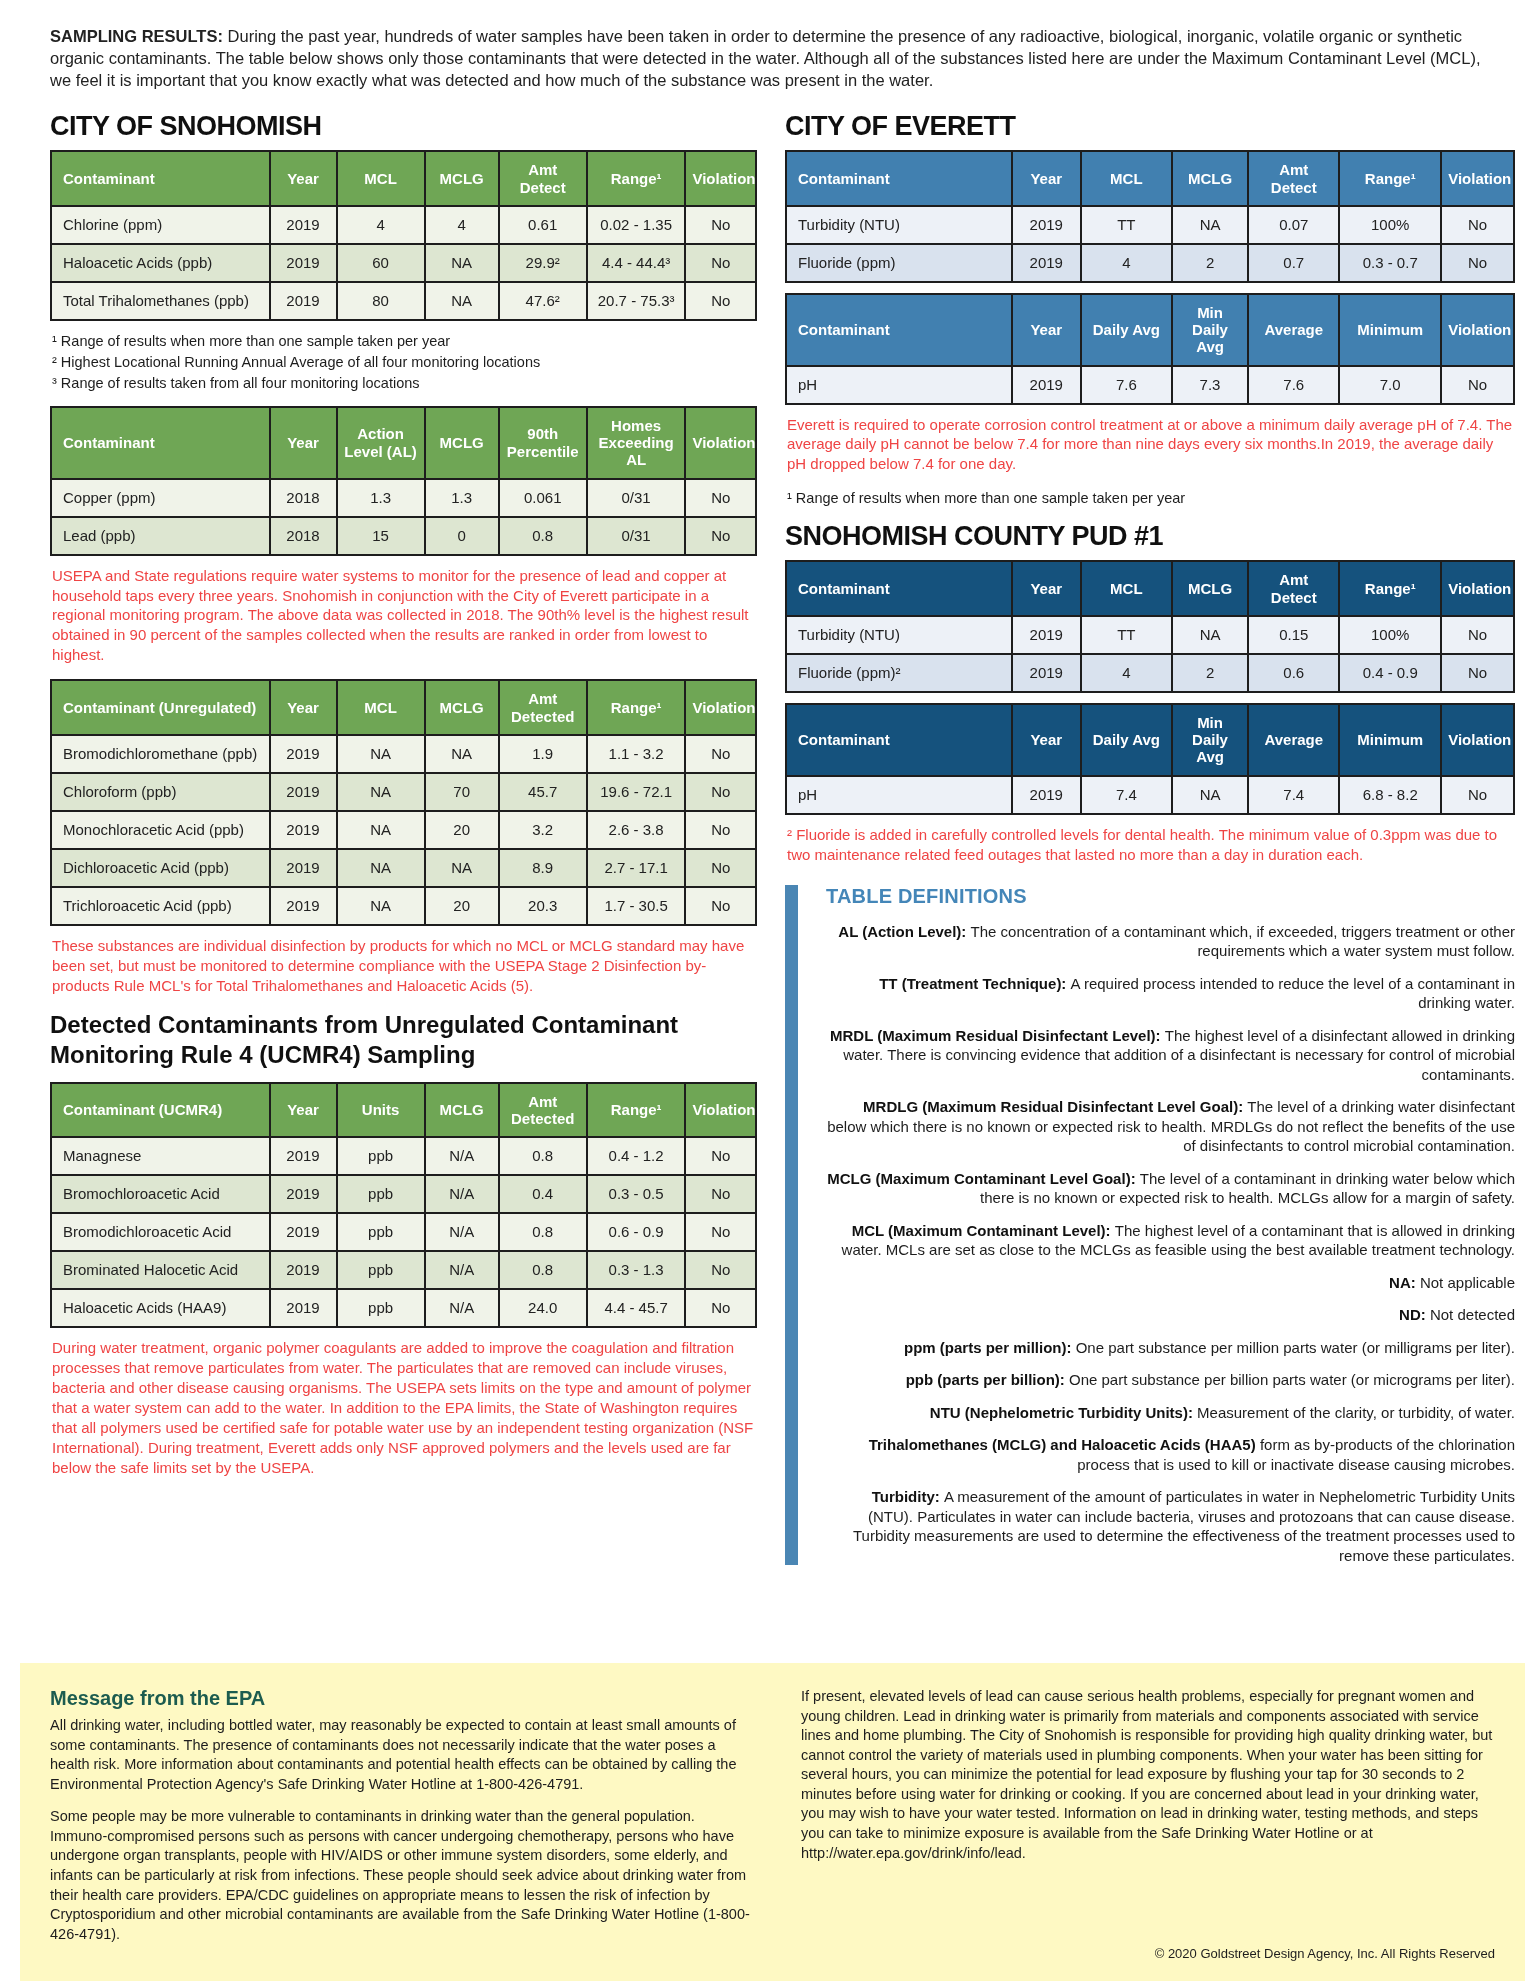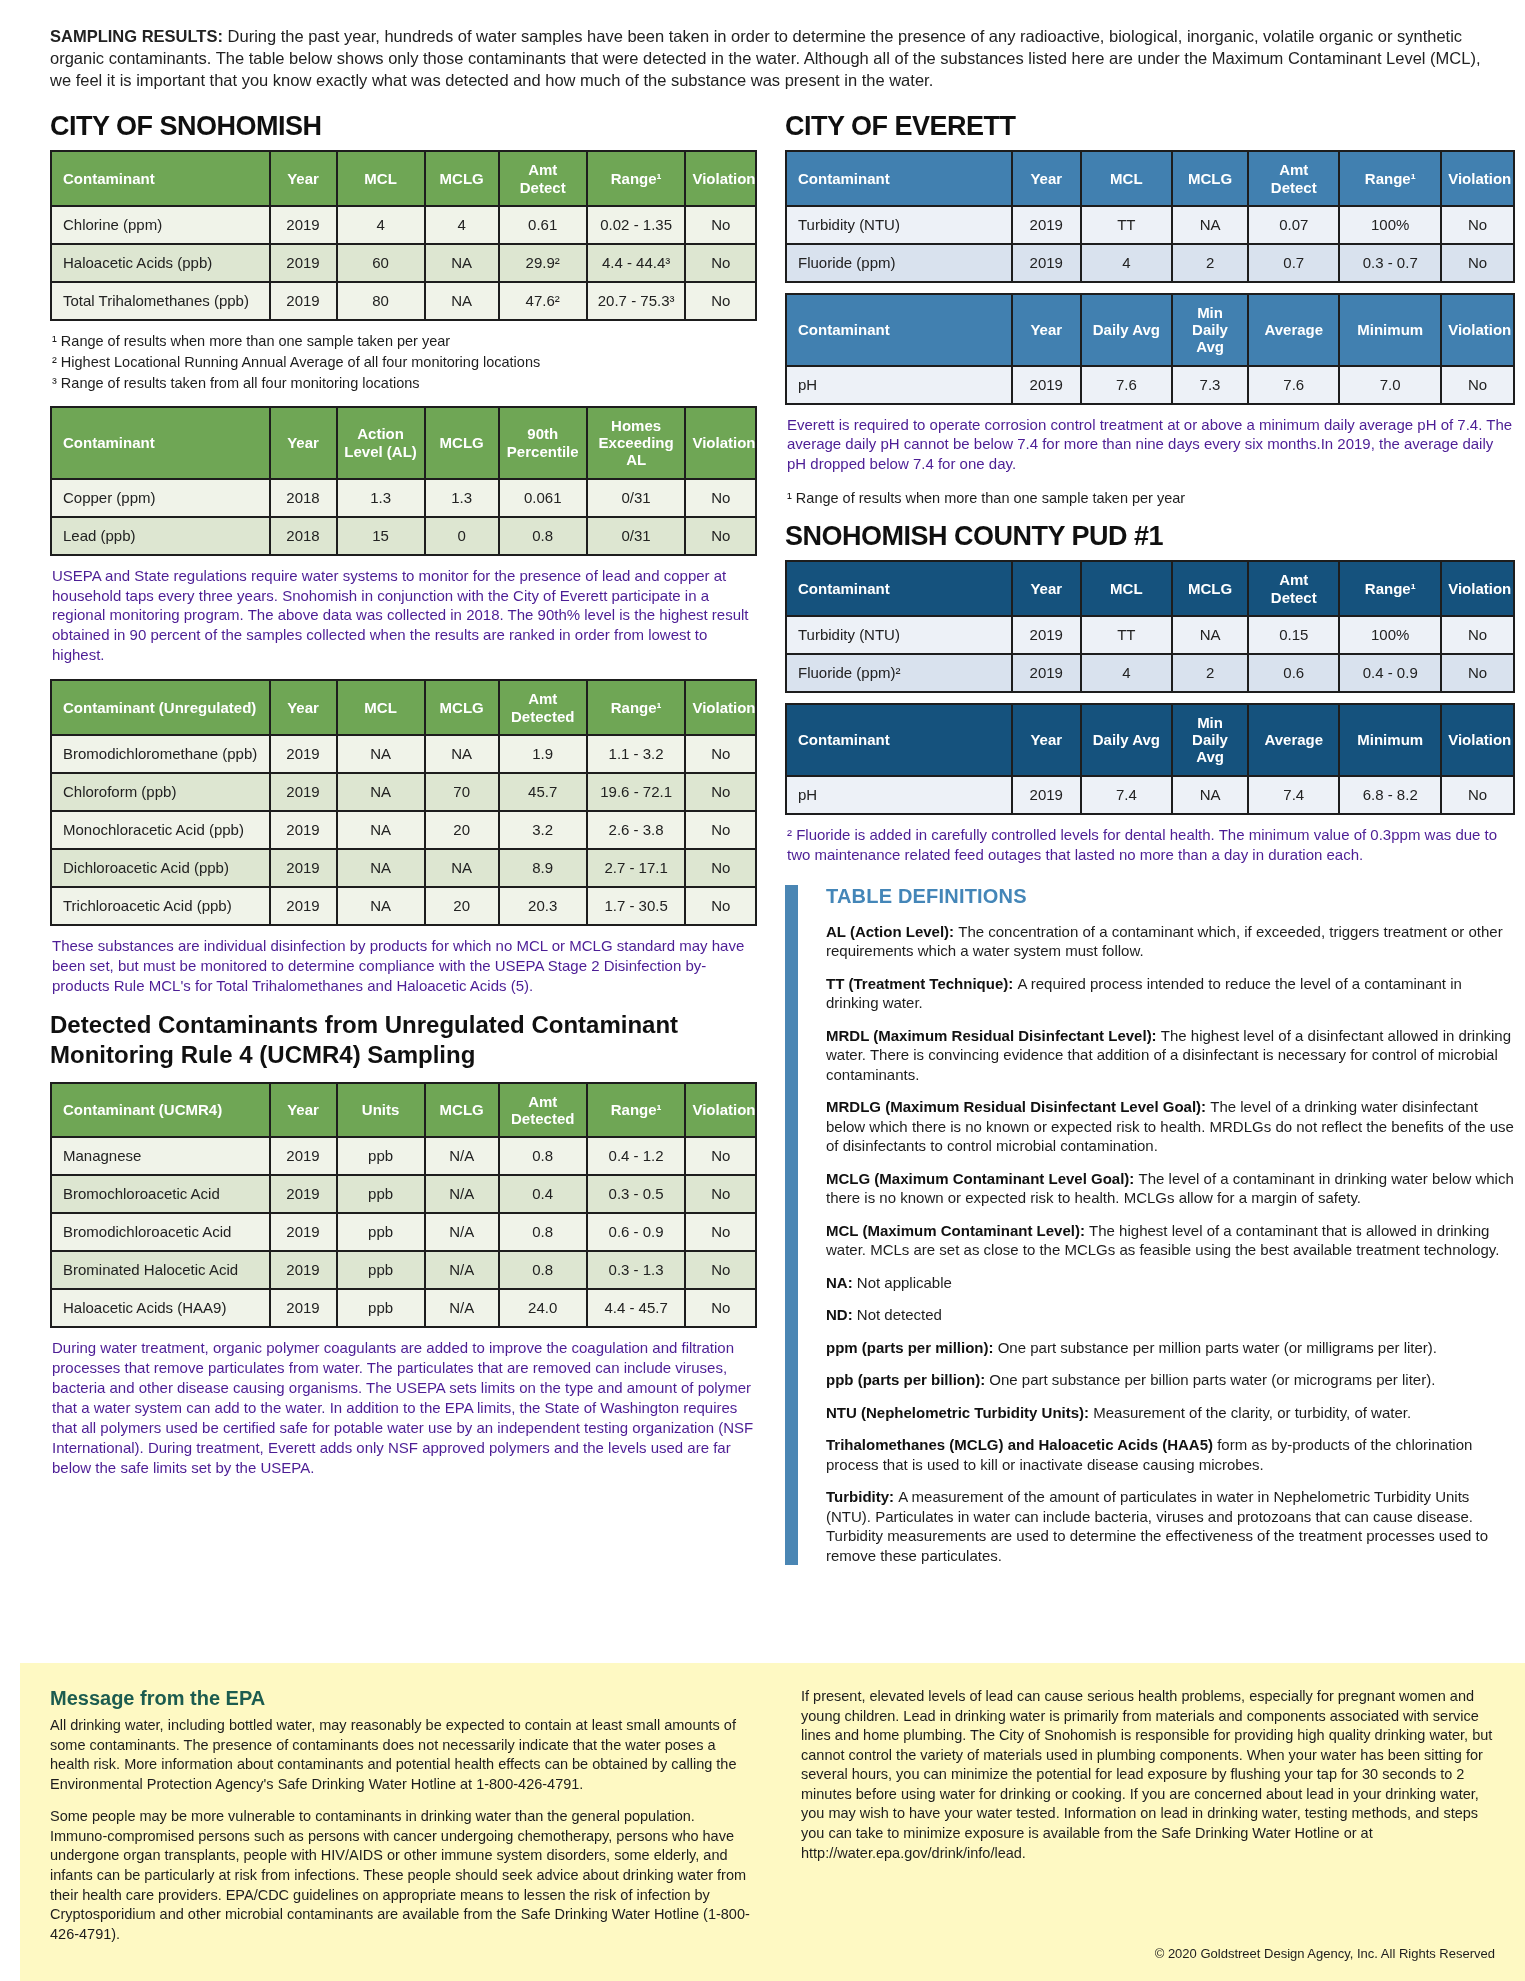--- a/index.html
+++ b/index.html
@@ -43,27 +43,27 @@
 
   .tbl-everett th { background:#4180b0; }
   .tbl-everett tbody tr:nth-child(odd)  td { background:#edf1f7; }
   .tbl-everett tbody tr:nth-child(even) td { background:#d9e2ee; }
 
   .tbl-pud th { background:#15527d; }
   .tbl-pud tbody tr:nth-child(odd)  td { background:#edf1f7; }
   .tbl-pud tbody tr:nth-child(even) td { background:#d9e2ee; }
 
   .footnotes { font-size:14.5px; line-height:1.45; margin:2px 0 12px 2px; color:#1d1d1d; }
-  .body-text p { font-size:15px; line-height:1.33; margin:0 0 14px 2px; color:#4c1d95; }
+  .body-text p { font-size:15px; line-height:1.33; margin:0 0 14px 2px; color:#ef4444; }
 
   .sub-heading { font-size:24px; font-weight:800; color:#101010; line-height:1.25; margin:4px 0 12px 0; }
 
   .defs-box { border-left:13px solid #4a86b4; padding-left:28px; margin:20px 0 0 0; }
   .defs-title { color:#4486b8; font-size:20px; font-weight:800; margin:0 0 14px 0; letter-spacing:0.2px; }
-  .defs-box p { font-size:15px; line-height:1.3; margin:0 0 13px 0; color:#1d1d1d; }
+  .defs-box p { font-size:15px; line-height:1.3; margin:0 0 13px 0; color:#1d1d1d;text-align:right; }
   .defs-box b { font-weight:800; color:#111; }
 
   .footer {
     background:#fef9c3; min-height:318px;
     display:flex; gap:46px; padding:24px 30px 20px 30px;
   }
   .footer-col-left  { width:705px; flex:0 0 705px; }
   .footer-col-right { flex:1; display:flex; flex-direction:column; }
   .epa-title { color:#1c5c4f; font-size:20px; font-weight:800; margin:0 0 6px 0; }
   .footer p { font-size:14.5px; line-height:1.35; margin:0 0 13px 0; color:#1d1d1d; }

